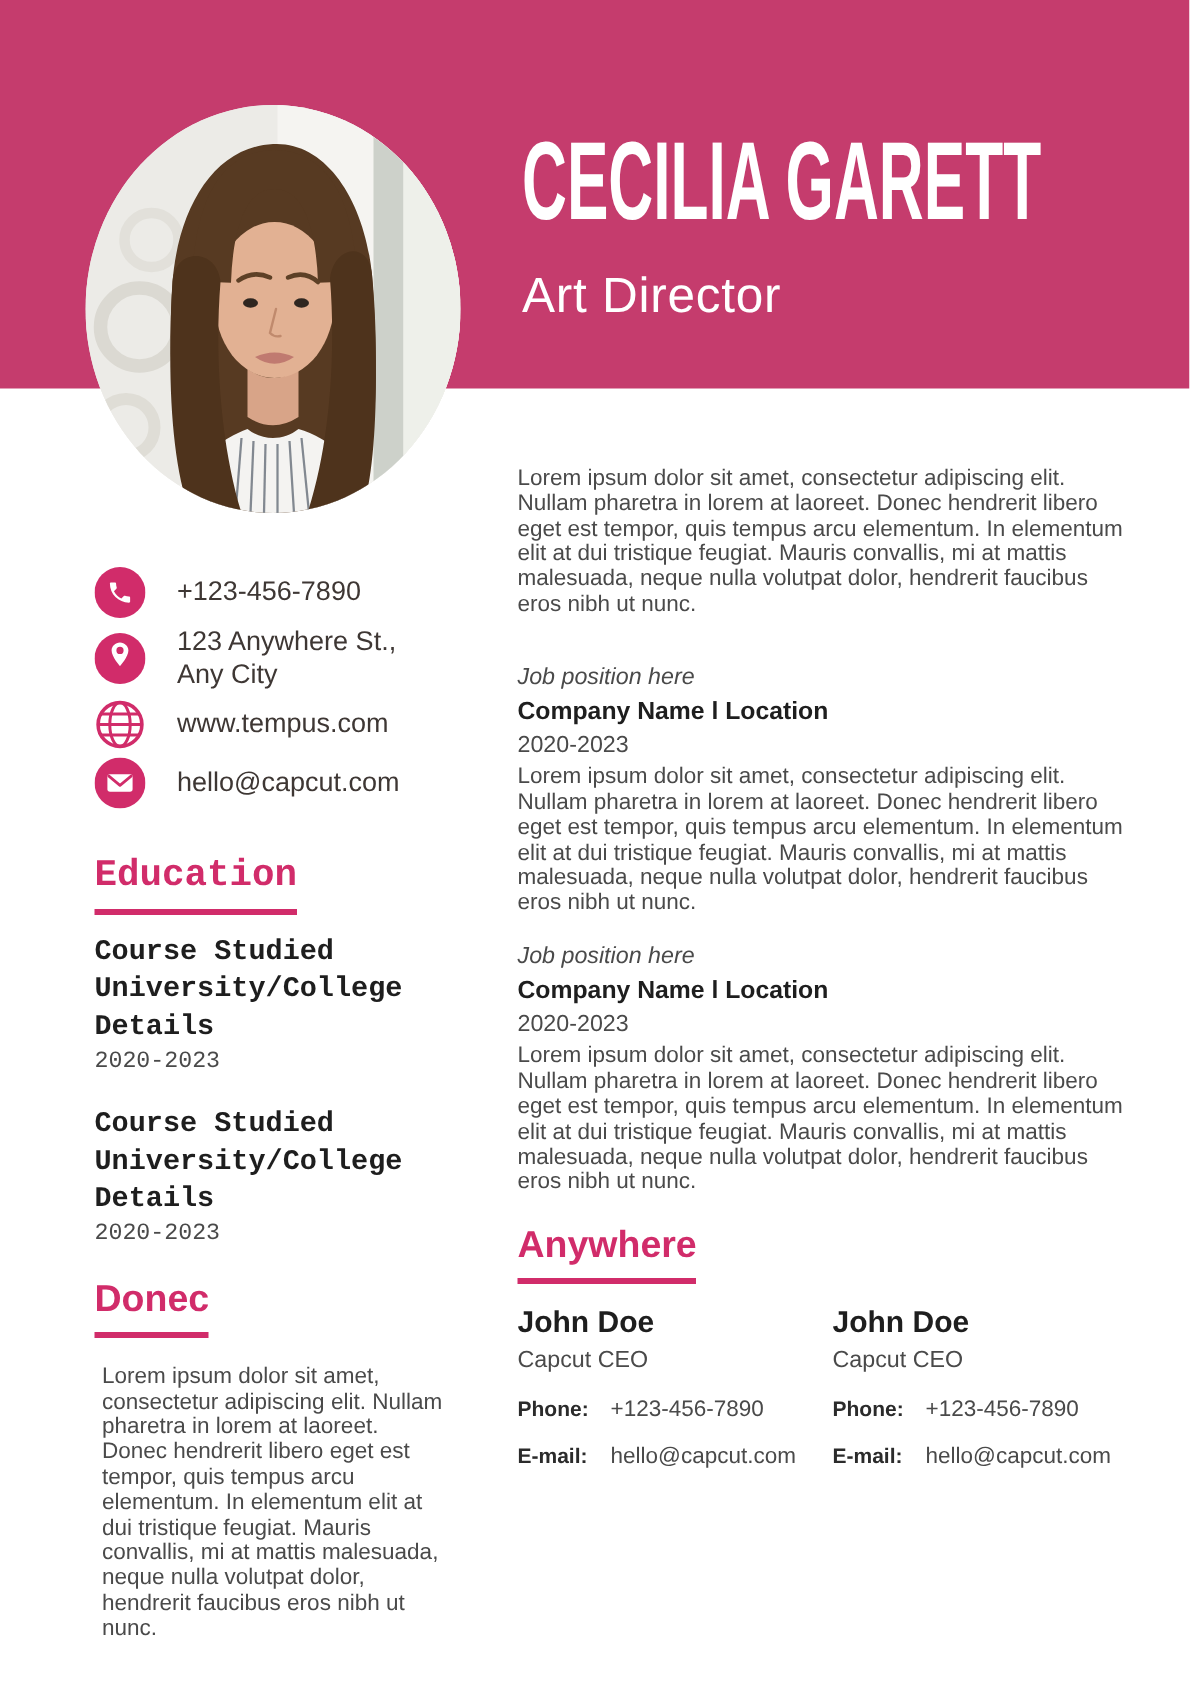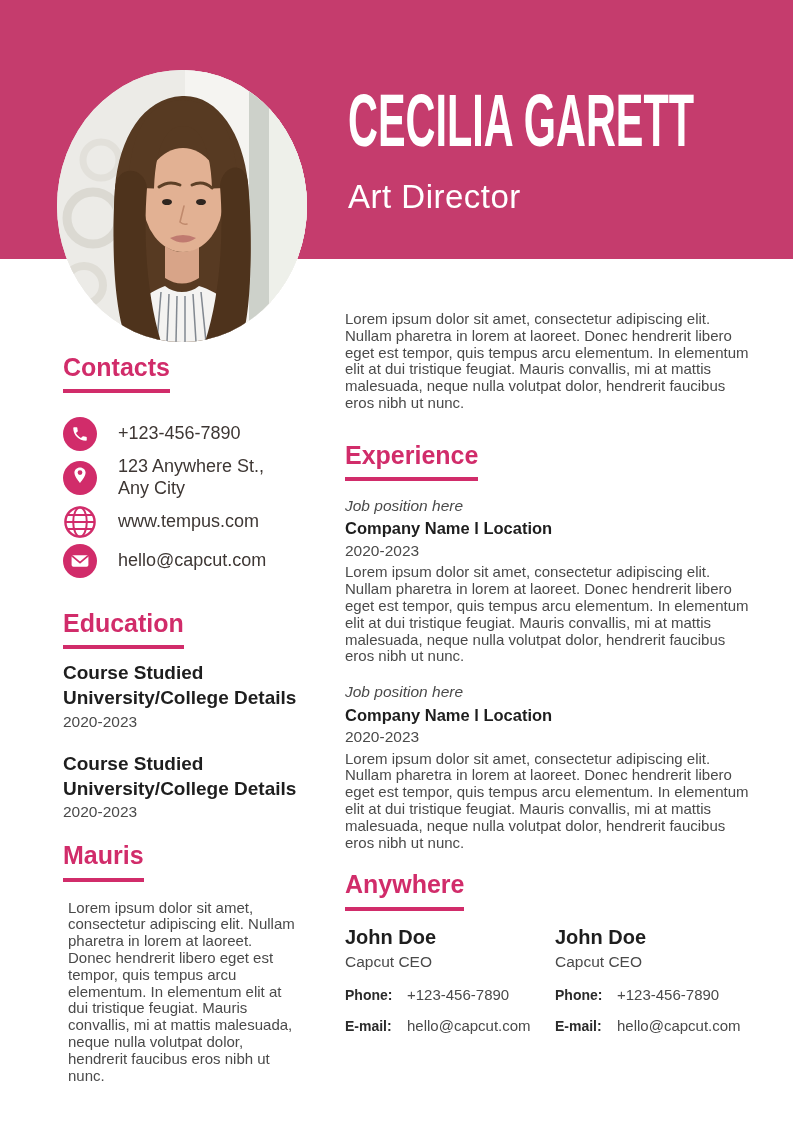--- a/index.html
+++ b/index.html
@@ -38,21 +38,21 @@
     line-height:1.05;padding-bottom:9px;border-bottom:4px solid var(--accent);
   }
 
   
   .contact-list{margin-top:24px;display:flex;flex-direction:column;gap:5px;}
   .contact-item{display:flex;align-items:center;gap:21px;min-height:34px;}
   .contact-icon{width:34px;height:34px;flex:0 0 34px;}
   .contact-text{font-size:18px;color:var(--text-contact);line-height:1.22;white-space:pre-line;}
 
   
-  .edu-section{margin-top:32px;}
+  .edu-section{margin-top:32px;font-family:Liberation Mono, monospace;}
   .edu-entries{margin-top:12px;}
   .edu-entry + .edu-entry{margin-top:20px;}
   .edu-course,.edu-school{font-size:19px;font-weight:700;color:var(--text-dark);line-height:1.3;}
   .edu-years{font-size:15.5px;color:var(--text-body);line-height:1.3;margin-top:1px;}
 
   
   .skills-section{margin-top:20px;}
   .skills-text{margin-top:18px;padding-left:5px;width:233px;font-size:15px;color:var(--text-body);line-height:1.12;}
 
   
@@ -129,21 +129,20 @@
 </div>
 
 <header class="header-text">
   <div class="name">CECILIA GARETT</div>
   <div class="role-title">Art Director</div>
 </header>
 
 <aside class="col-left">
 
   <section>
-    <h2 class="section-heading">Contacts</h2>
     <div class="contact-list">
 
       <div class="contact-item">
         <svg class="contact-icon" viewBox="0 0 34 34">
           <circle cx="17" cy="17" r="17" fill="var(--accent)"></circle>
           <g transform="translate(8,8) scale(0.75)">
             <path fill="#fff" d="M6.62 10.79c1.44 2.83 3.76 5.14 6.59 6.59l2.2-2.2c.27-.27.67-.36 1.02-.24 1.12.37 2.33.57 3.57.57.55 0 1 .45 1 1V20c0 .55-.45 1-1 1-9.39 0-17-7.61-17-17 0-.55.45-1 1-1h3.5c.55 0 1 .45 1 1 0 1.25.2 2.45.57 3.57.11.35.03.74-.25 1.02l-2.2 2.2z"></path>
           </g>
         </svg>
         <span class="contact-text">+123-456-7890</span>
@@ -191,34 +190,33 @@
       </div>
       <div class="edu-entry">
         <div class="edu-course">Course Studied</div>
         <div class="edu-school">University/College Details</div>
         <div class="edu-years">2020-2023</div>
       </div>
     </div>
   </section>
 
   <section class="skills-section">
-    <h2 class="section-heading">Mauris</h2>
+    <h2 class="section-heading">Donec</h2>
     <p class="skills-text">Lorem ipsum dolor sit amet, consectetur adipiscing elit. Nullam pharetra in lorem at laoreet. Donec hendrerit libero eget est tempor, quis tempus arcu elementum. In elementum elit at dui tristique feugiat. Mauris convallis, mi at mattis malesuada, neque nulla volutpat dolor, hendrerit faucibus eros nibh ut nunc.</p>
   </section>
 
 </aside>
 
 <main class="col-right">
 
   <section>
     <p class="para about-text">Lorem ipsum dolor sit amet, consectetur adipiscing elit. Nullam pharetra in lorem at laoreet. Donec hendrerit libero eget est tempor, quis tempus arcu elementum. In elementum elit at dui tristique feugiat. Mauris convallis, mi at mattis malesuada, neque nulla volutpat dolor, hendrerit faucibus eros nibh ut nunc.</p>
   </section>
 
   <section class="exp-section">
-    <h2 class="section-heading">Experience</h2>
     <div class="jobs">
       <div class="job">
         <div class="job-position">Job position here</div>
         <div class="job-company">Company Name l Location</div>
         <div class="job-years">2020-2023</div>
         <p class="para job-desc">Lorem ipsum dolor sit amet, consectetur adipiscing elit. Nullam pharetra in lorem at laoreet. Donec hendrerit libero eget est tempor, quis tempus arcu elementum. In elementum elit at dui tristique feugiat. Mauris convallis, mi at mattis malesuada, neque nulla volutpat dolor, hendrerit faucibus eros nibh ut nunc.</p>
       </div>
       <div class="job">
         <div class="job-position">Job position here</div>
         <div class="job-company">Company Name l Location</div>

